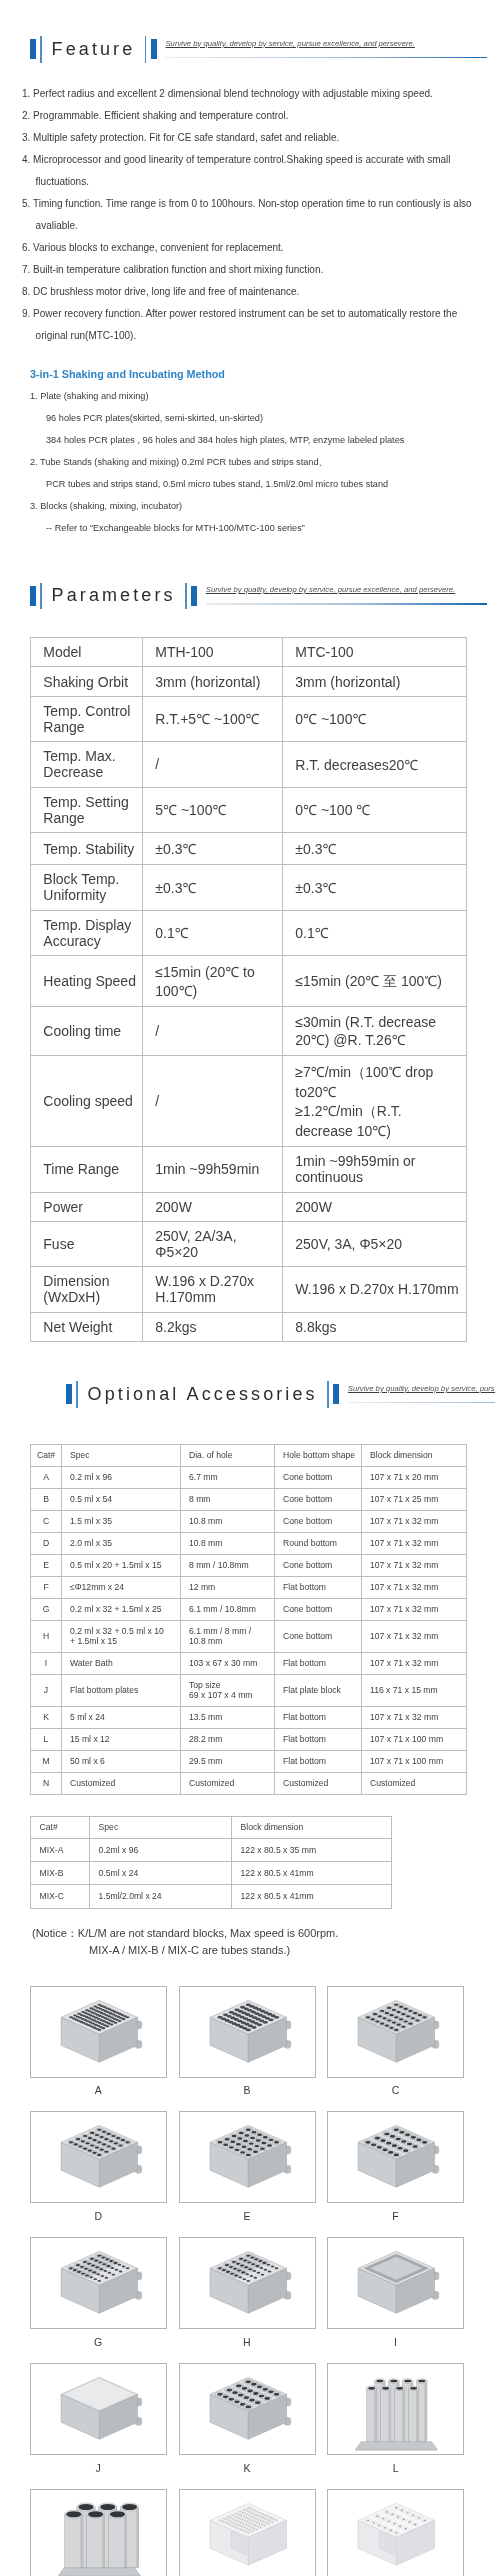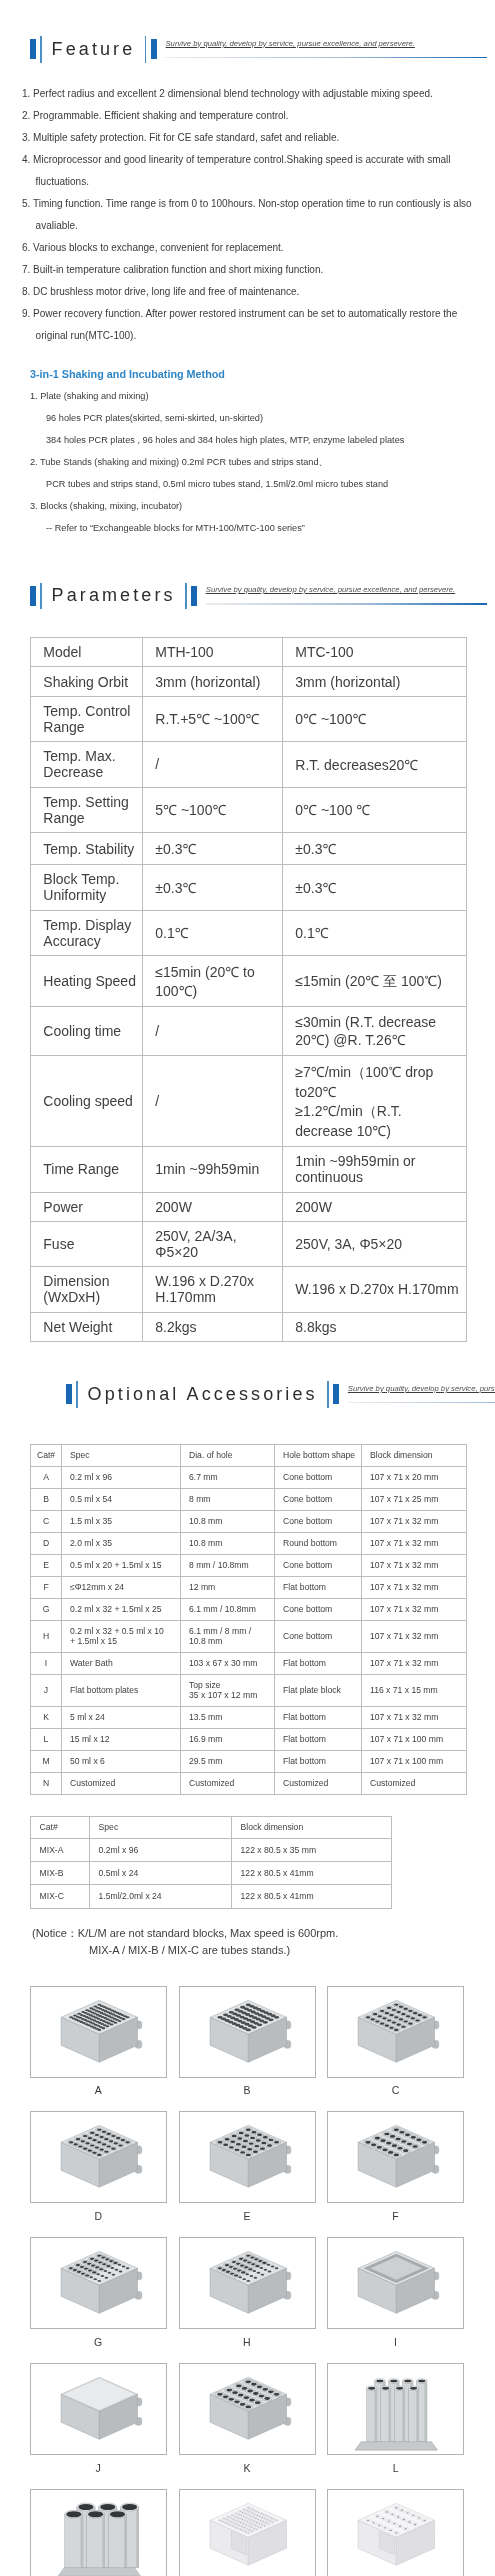--- a/index.html
+++ b/index.html
@@ -493,21 +493,21 @@
         </tr>
         <tr>
           <td class="cat">
             <div>J</div>
           </td>
           <td>
             <div>Flat bottom plates</div>
           </td>
           <td>
             <div>Top size</div>
-            <div>35 x 107 x 12 mm</div>
+            <div>69 x 107 x 4 mm</div>
           </td>
           <td>
             <div>Flat plate block</div>
           </td>
           <td>
             <div>116 x 71 x 15 mm</div>
           </td>
         </tr>
         <tr>
           <td class="cat">
@@ -527,21 +527,21 @@
           </td>
         </tr>
         <tr>
           <td class="cat">
             <div>L</div>
           </td>
           <td>
             <div>15 ml x 12</div>
           </td>
           <td>
-            <div>16.9 mm</div>
+            <div>28.2 mm</div>
           </td>
           <td>
             <div>Flat bottom</div>
           </td>
           <td>
             <div>107 x 71 x 100 mm</div>
           </td>
         </tr>
         <tr>
           <td class="cat">

